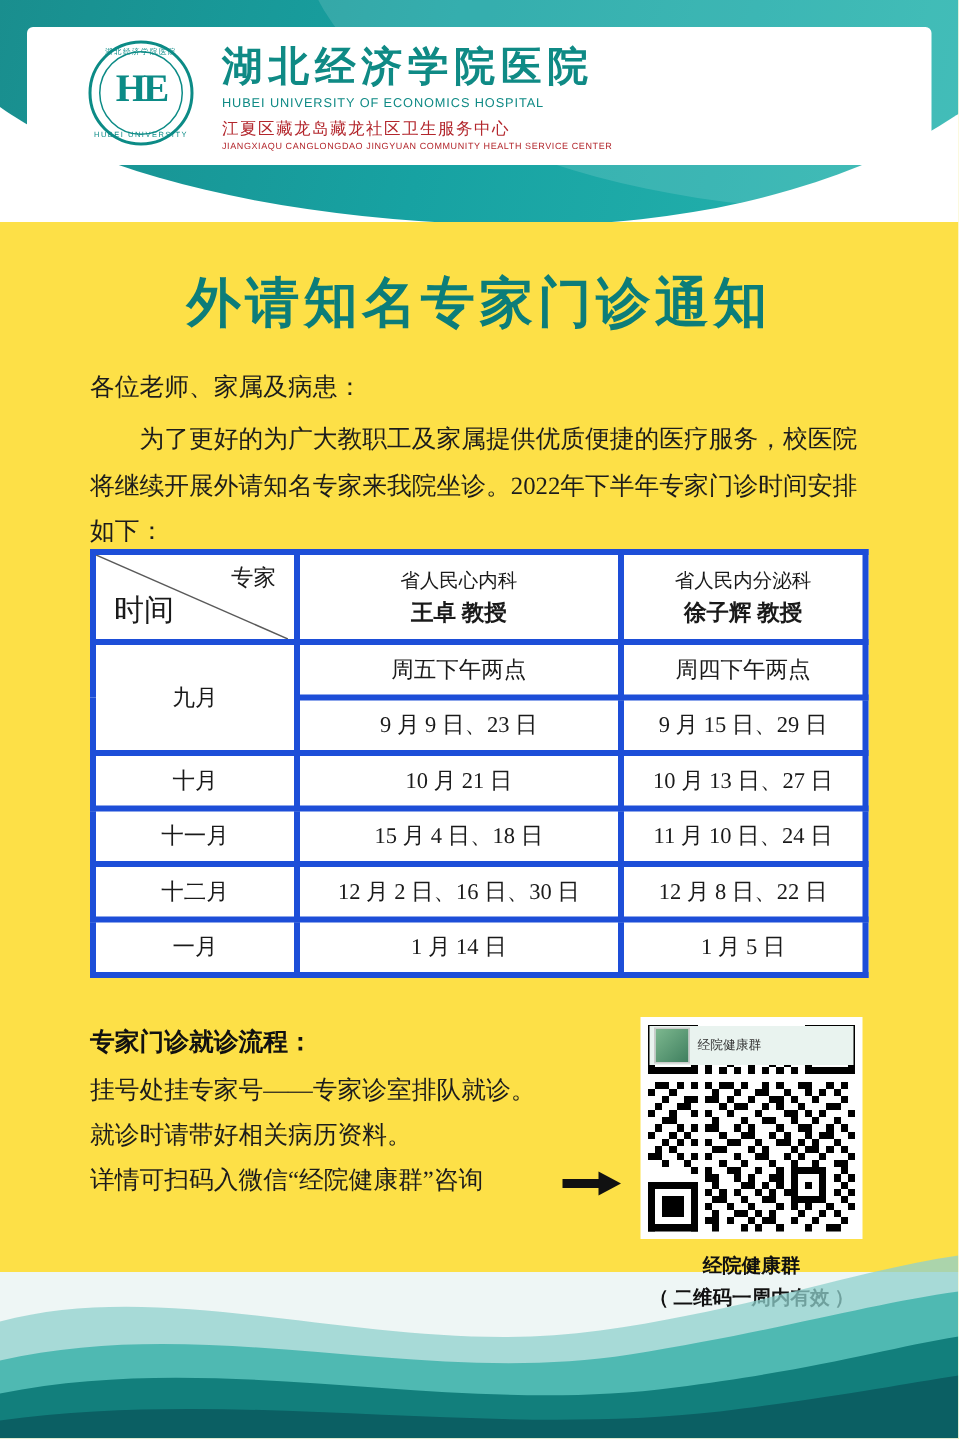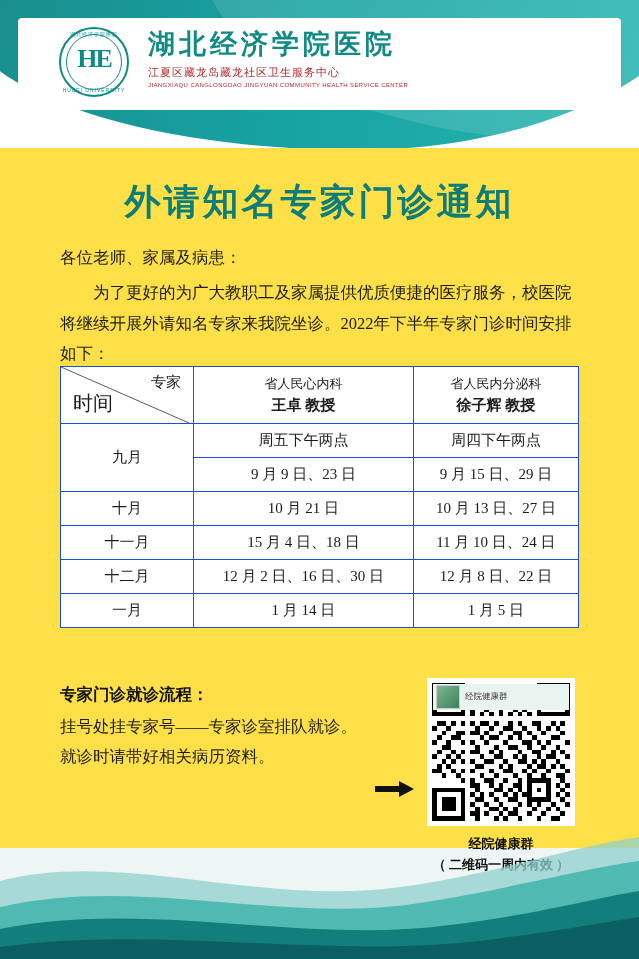--- a/index.html
+++ b/index.html
@@ -181,21 +181,21 @@
     top: 218px;
     left: 60px;
     width: 519px;
     border-collapse: collapse;
     font-family: "Liberation Serif", serif;
     font-size: 15px;
     color: #1a1a1a;
     background: #ffffff;
   }
   table.schedule td, table.schedule th {
-    border: 1px solid #1d4ed8;
+    border: 4px solid #1d4ed8;
     text-align: center;
     padding: 7px 2px;
     font-weight: normal;
   }
   .corner-cell {
     position: relative;
     height: 56px;
     padding: 0 !important;
   }
   .corner-cell .diag {
@@ -338,20 +338,21 @@
       <div class="logo-circle"></div>
       <div class="logo-ring-text">
         <span class="top">湖北经济学院医院</span>
         <span class="bottom">HUBEI UNIVERSITY</span>
       </div>
       <div class="logo-mark">HE</div>
     </div>
 
     <div class="hospital-names">
       <div class="hn-cn">湖北经济学院医院</div>
+      <div class="hn-en">HUBEI UNIVERSITY OF ECONOMICS HOSPITAL</div>
       <div class="hn-sub-cn">江夏区藏龙岛藏龙社区卫生服务中心</div>
       <div class="hn-sub-en">JIANGXIAQU CANGLONGDAO JINGYUAN COMMUNITY HEALTH SERVICE CENTER</div>
     </div>
   </div>
 
   <div class="sheet">
 
     <div class="title">外请知名专家门诊通知</div>
 
     <div class="para para-1">各位老师、家属及病患：</div>
@@ -408,20 +409,21 @@
         <td class="month-cell">一月</td>
         <td>1 月 14 日</td>
         <td>1 月 5 日</td>
       </tr>
     </tbody>
       </table>
 
     <div class="flow-title">专家门诊就诊流程：</div>
     <div class="flow-line fl-2">就诊时请带好相关病历资料。</div>
     <div class="flow-line fl-1">挂号处挂专家号——专家诊室排队就诊。</div>
+    <div class="flow-line fl-3">详情可扫码入微信“经院健康群”咨询</div>
 
     <div class="arrow">
       <div class="shaft"></div>
       <div class="head"></div>
     </div>
 
     <div class="qr-box">
       <div class="qr-code">
         <svg width="138" height="138" viewBox="0 0 29 29" shape-rendering="crispEdges">
           <rect width="29" height="29" fill="#ffffff"></rect>

